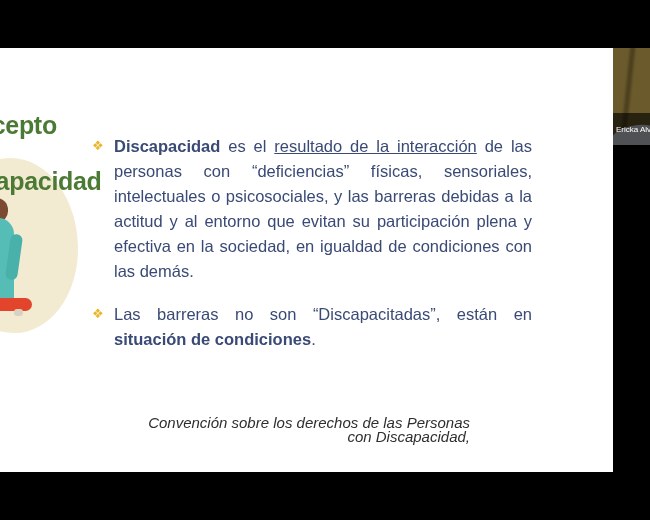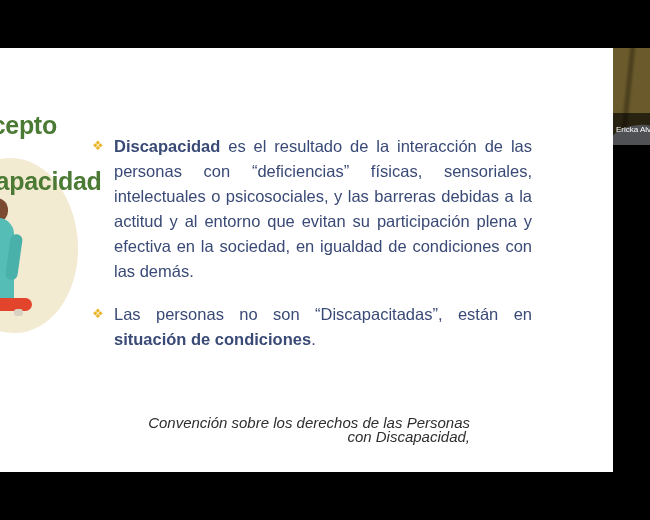--- a/index.html
+++ b/index.html
@@ -127,21 +127,21 @@
   .bullet-text {
     flex: 1 1 auto;
     font-family: "Liberation Sans", sans-serif;
     font-size: 16.5px;
     line-height: 25px;
     color: #3a4a76;
     text-align: justify;
     text-justify: inter-word;
   }
   .bullet-text .b { font-weight: bold; }
-  .bullet-text .u { }
+  .bullet-text .u { text-decoration: underline; }
 
   
   #citation {
     position: absolute;
     left: 140px;
     top: 368px;
     width: 330px;
     text-align: right;
     font-family: "Liberation Sans", sans-serif;
     font-style: italic;
@@ -262,21 +262,21 @@
       <div class="bullet-row">
         <div class="bullet-mark">❖</div>
         <div class="bullet-text">
           <span class="b">Discapacidad</span><span> es el </span><span class="u">resultado de la interacción</span><span> de las personas con “deficiencias” físicas, sensoriales, intelectuales o psicosociales, y las barreras debidas a la actitud y al entorno que evitan su participación plena y efectiva en la sociedad, en igualdad de condiciones con las demás.</span>
         </div>
       </div>
 
       <div class="bullet-row">
         <div class="bullet-mark">❖</div>
         <div class="bullet-text">
-          <span>Las personas no son “Discapacitadas”, están en </span><span class="b">situación de condiciones</span><span>.</span>
+          <span>Las barreras no son “Discapacitadas”, están en </span><span class="b">situación de condiciones</span><span>.</span>
         </div>
       </div>
 
     </div>
 
     <div id="citation">
       <div>Convención sobre los derechos de las Personas con Discapacidad,</div>
     </div>
 
 

